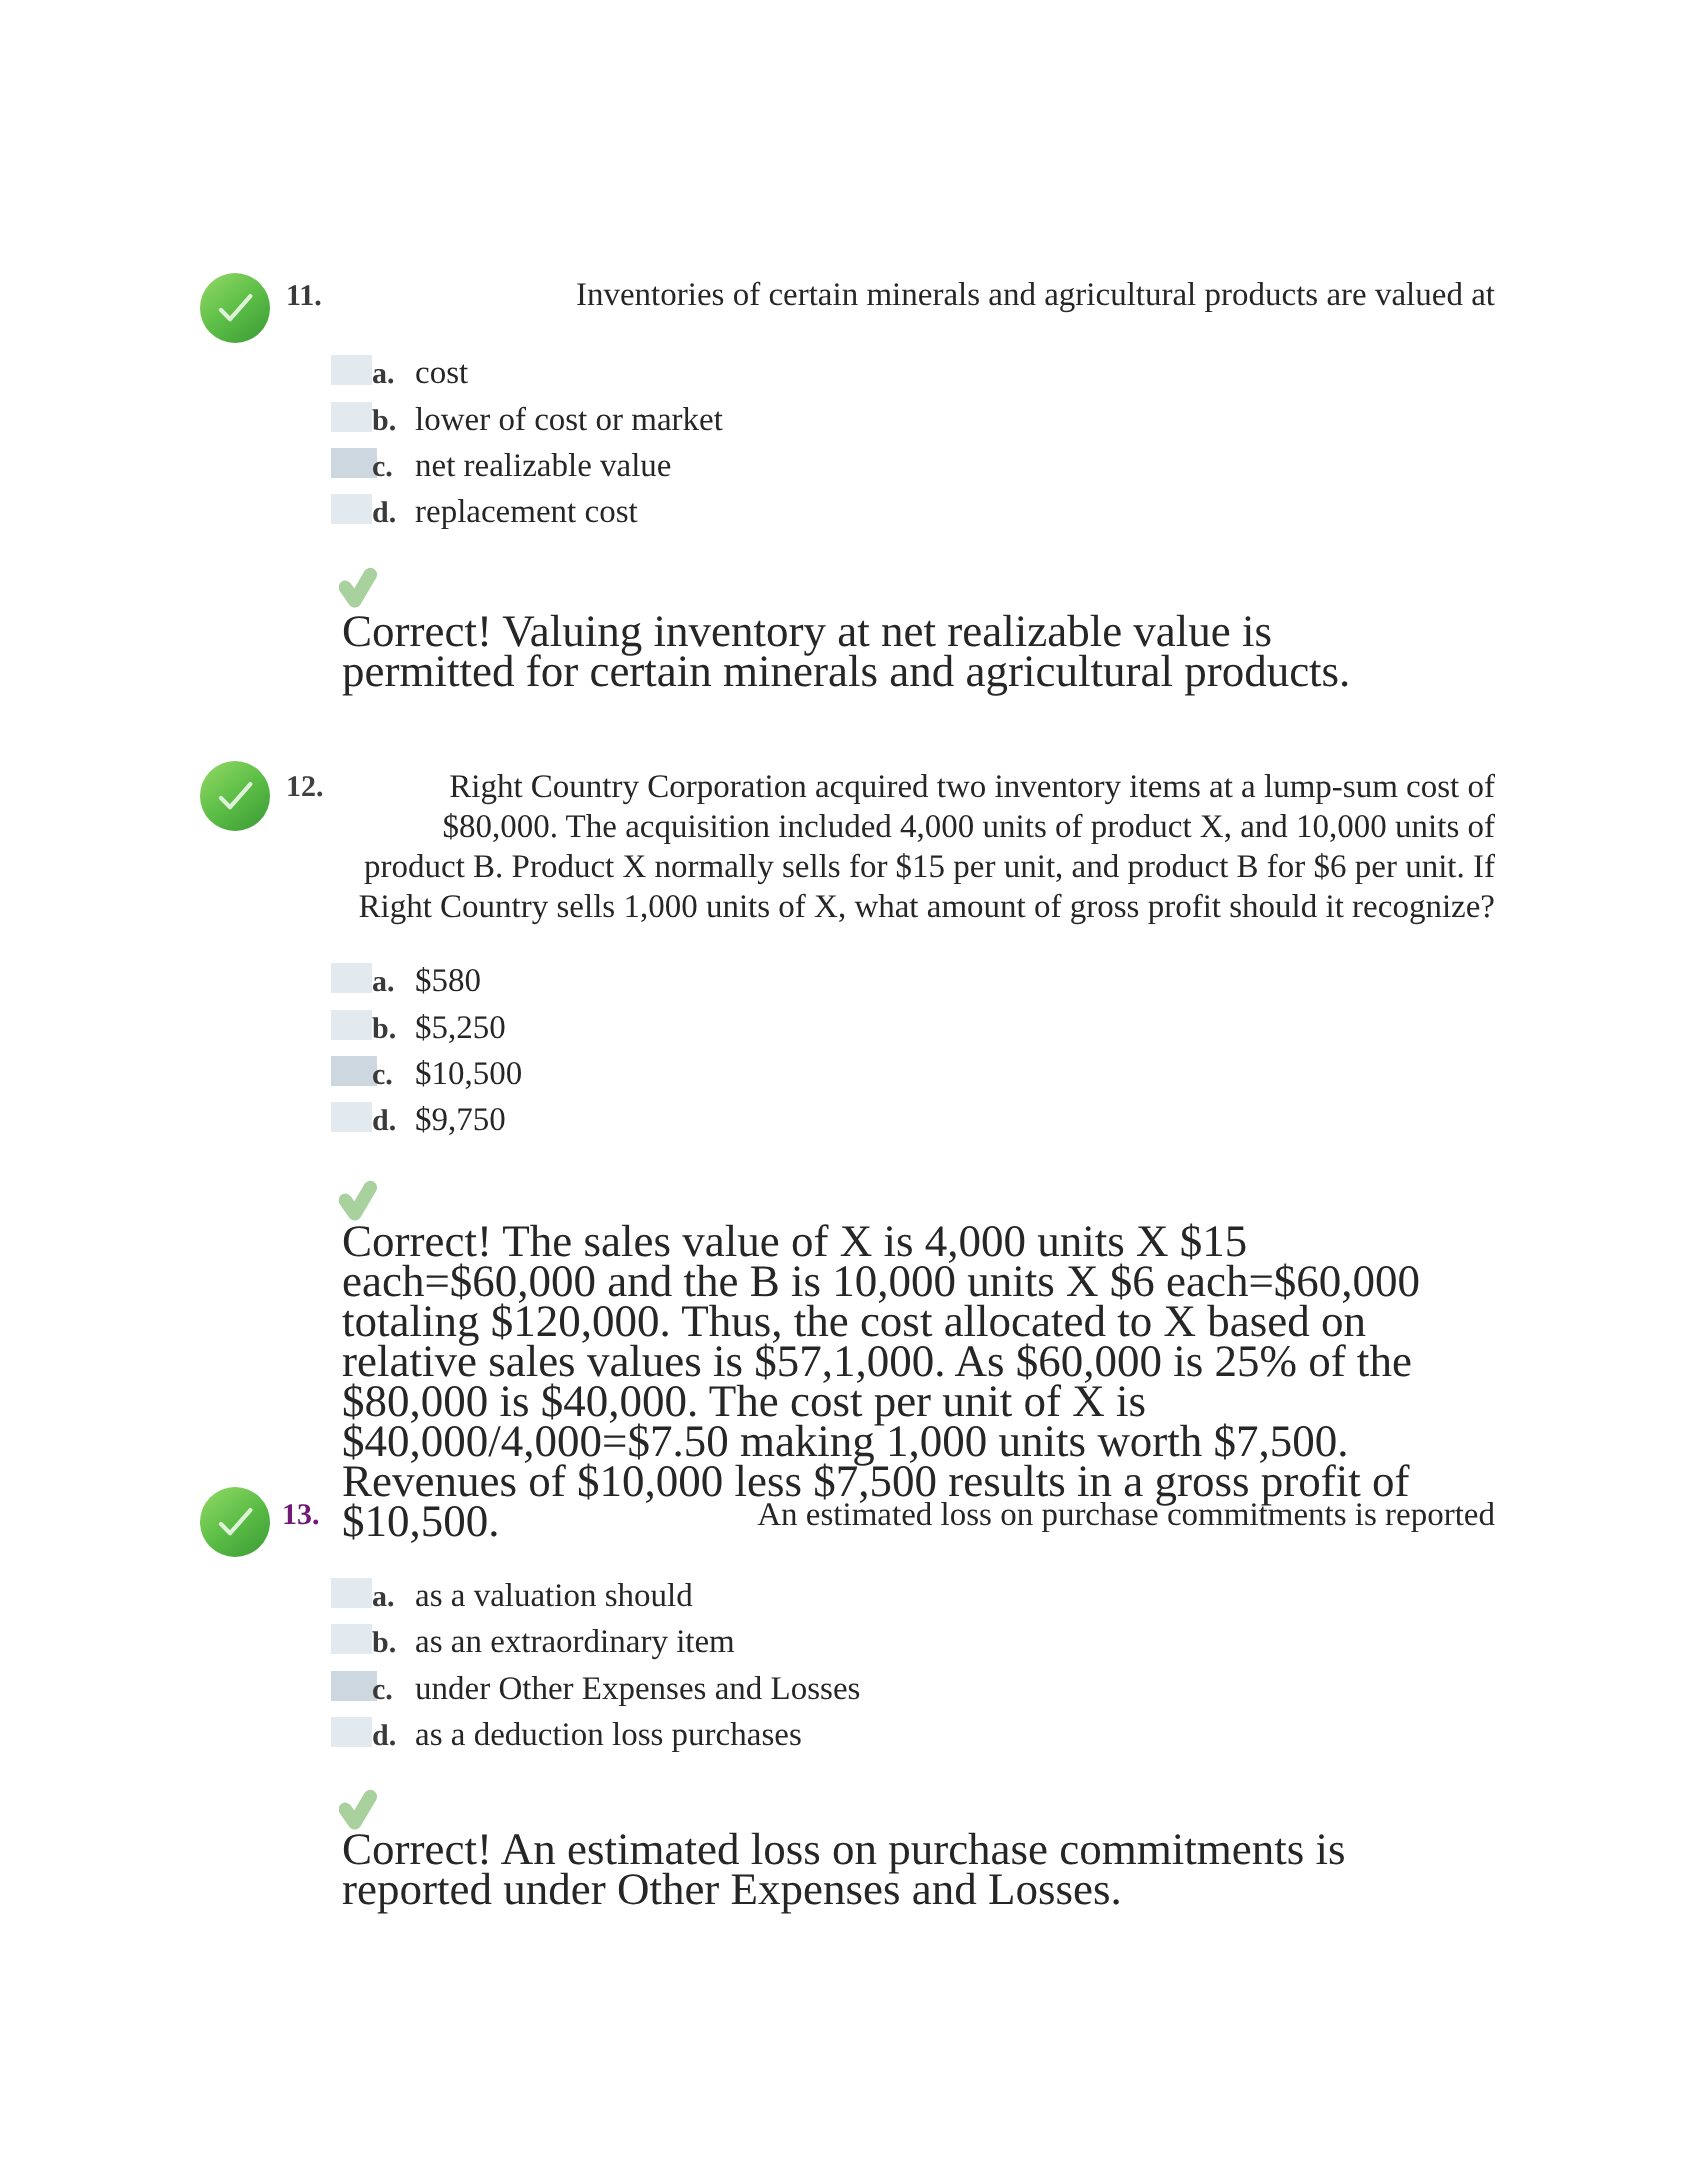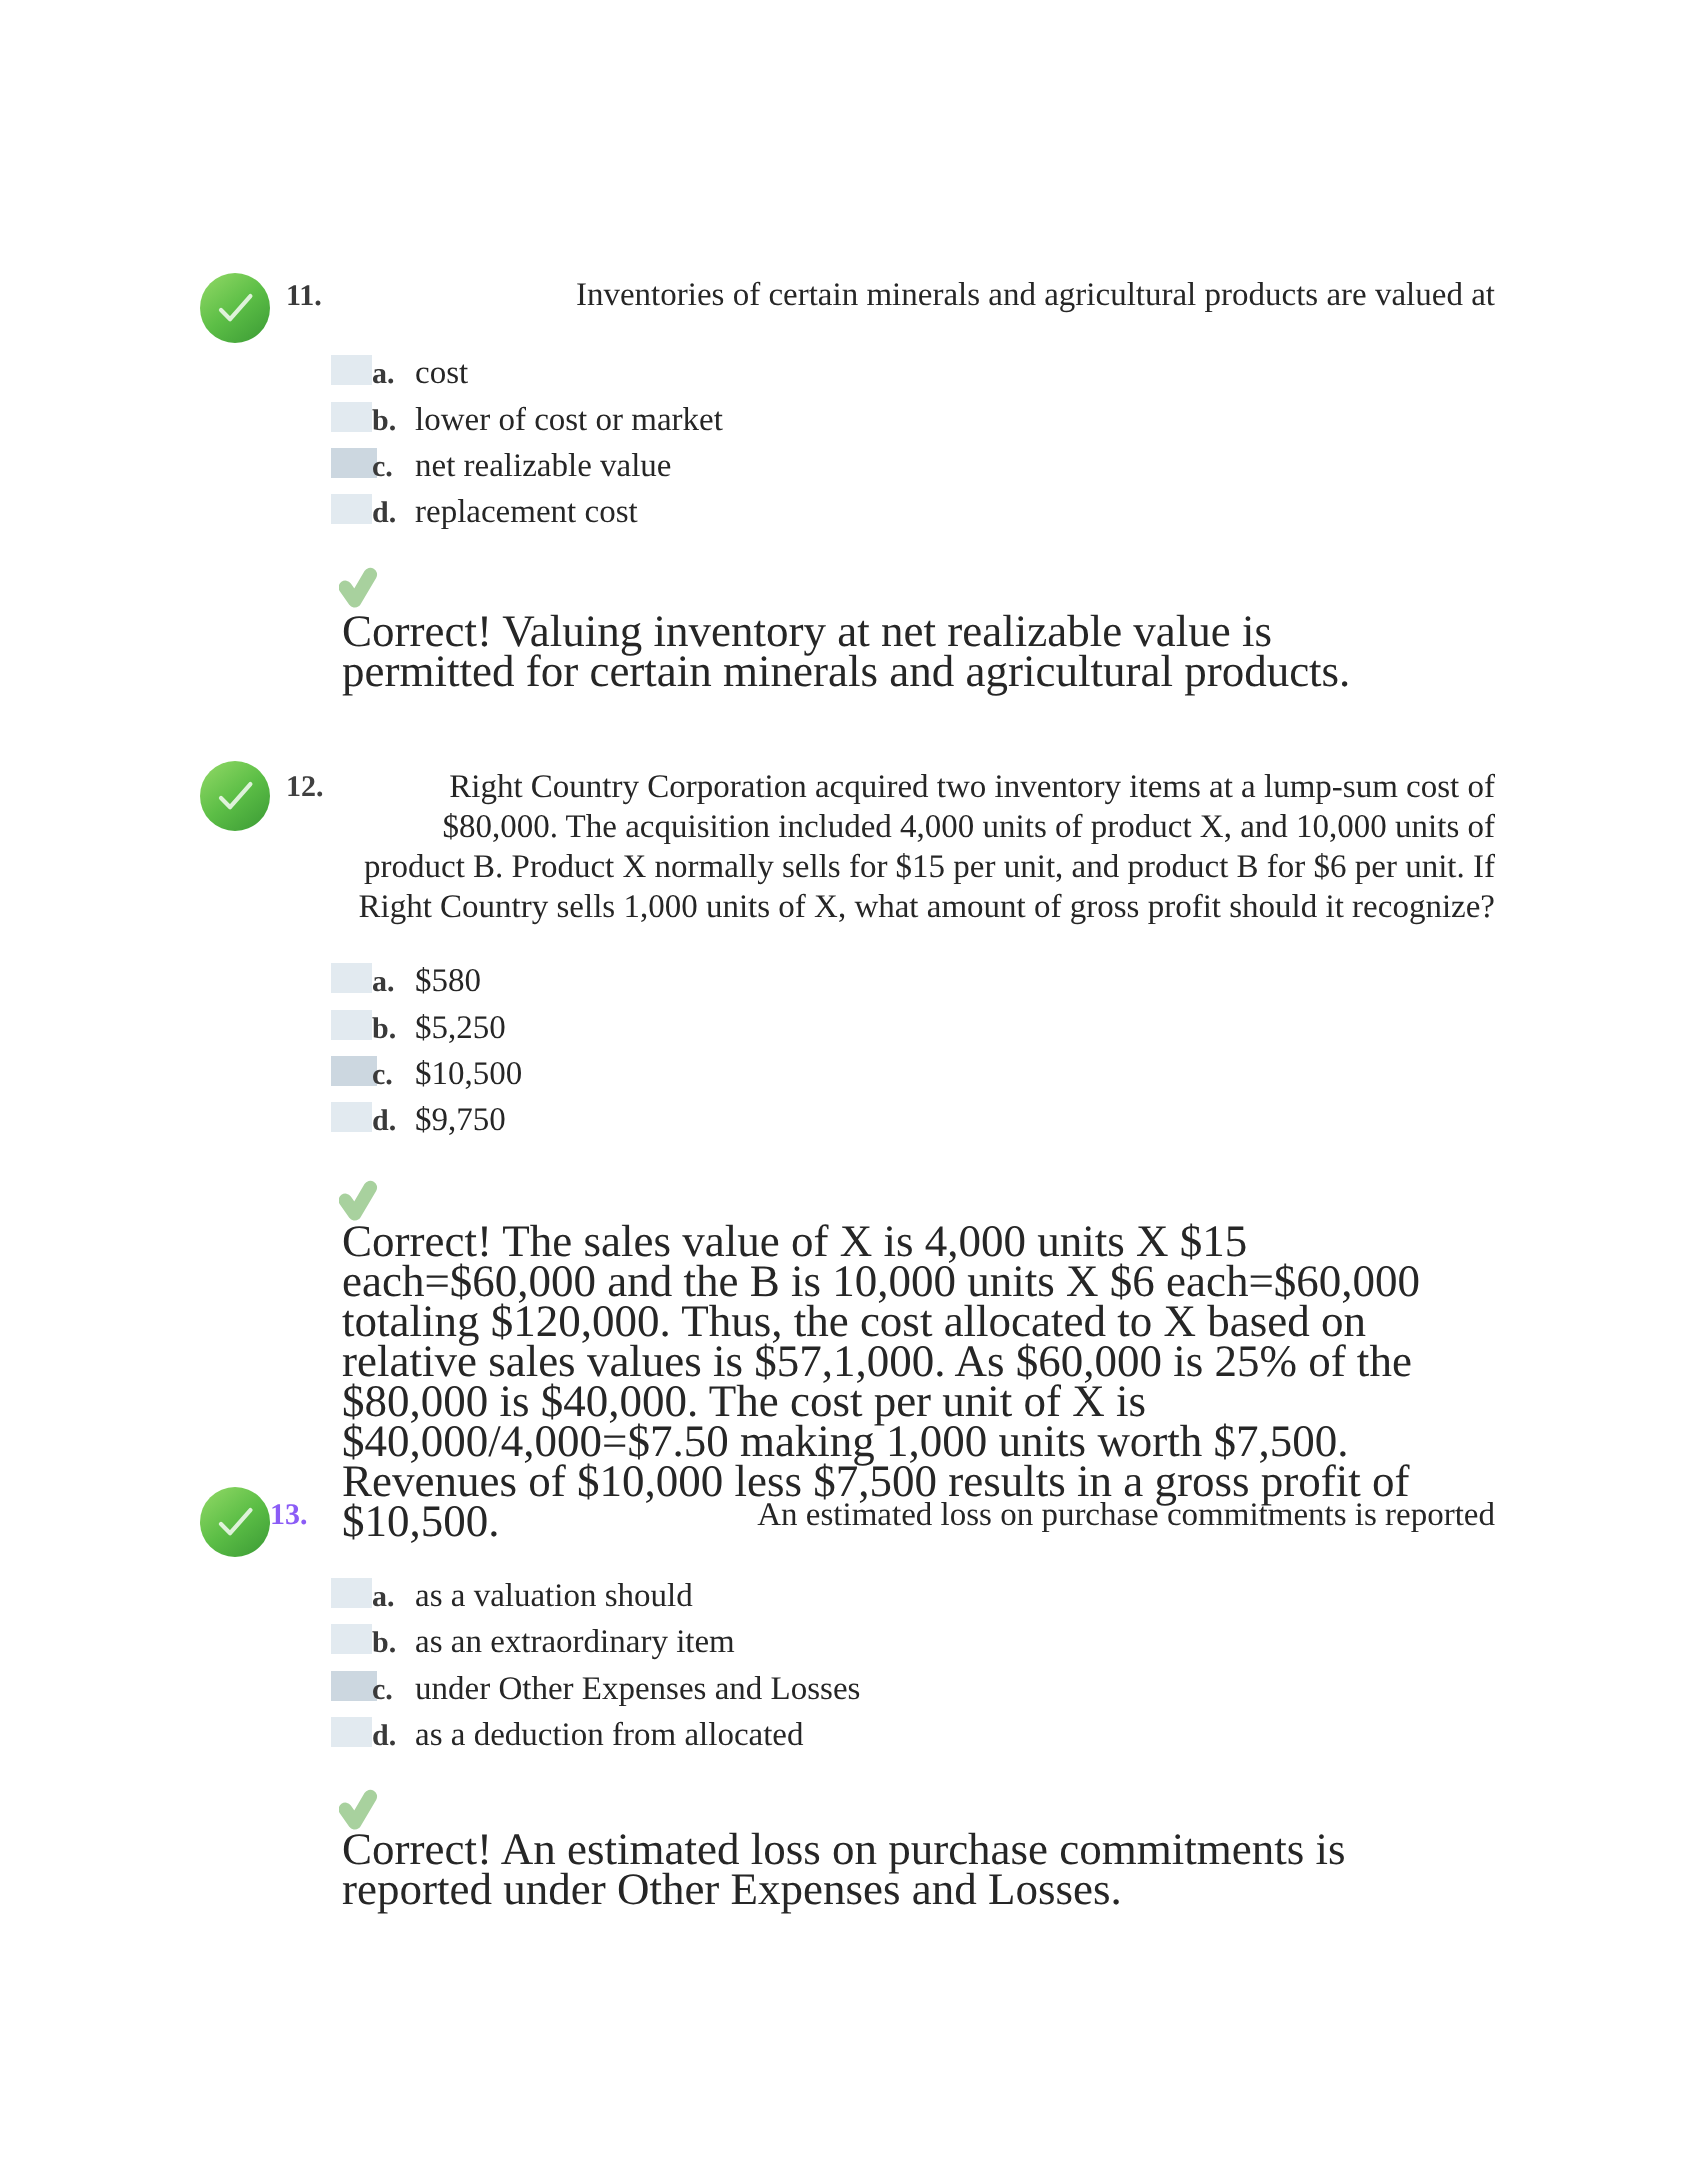--- a/index.html
+++ b/index.html
@@ -123,41 +123,41 @@
             <linearGradient id="gb" x1="18%" y1="8%" x2="88%" y2="96%">
               <stop offset="0%" stop-color="#86d35f"></stop>
               <stop offset="48%" stop-color="#5cbe46"></stop>
               <stop offset="100%" stop-color="#3f9f37"></stop>
             </linearGradient>
           </defs>
           <circle cx="50" cy="50" r="50" fill="url(#gb)"></circle>
           <path d="M30 53 L43 66 L72 33" fill="none" stroke="#ffffff" stroke-width="6" stroke-linecap="round" stroke-linejoin="round" opacity="0.8"></path>
         </svg>
       </div>
-      <div class="qnum" style="left: 270px; top: 1495px; color: #8b5cf6;">13.</div>
+      <div class="qnum" style="left: 282px; top: 1495px; color: #701a75;">13.</div>
       <div class="qtext" style="left: 342px; top: 1495px; width: 1153px;">An estimated loss on purchase commitments is reported</div>
       <div class="opt" style="top: 1578px;">
         <span class="optbox" style="left: 331px; top: 0px; width: 41px; height: 30px; background: rgb(226, 234, 240);"></span>
         <span class="optltr" style="left: 372px; color: rgb(58, 58, 58);">a.</span>
         <span class="opttxt" style="left: 415px;">as a valuation should</span>
       </div>
       <div class="opt" style="top: 1624px;">
         <span class="optbox" style="left: 331px; top: 0px; width: 41px; height: 30px; background: rgb(226, 234, 240);"></span>
         <span class="optltr" style="left: 372px; color: rgb(58, 58, 58);">b.</span>
         <span class="opttxt" style="left: 415px;">as an extraordinary item</span>
       </div>
       <div class="opt" style="top: 1671px;">
         <span class="optbox" style="left: 331px; top: 0px; width: 46px; height: 30px; background: rgb(204, 215, 224);"></span>
         <span class="optltr" style="left: 372px; color: rgb(58, 58, 58);">c.</span>
         <span class="opttxt" style="left: 415px;">under Other Expenses and Losses</span>
       </div>
       <div class="opt" style="top: 1717px;">
         <span class="optbox" style="left: 331px; top: 0px; width: 41px; height: 30px; background: rgb(226, 234, 240);"></span>
         <span class="optltr" style="left: 372px; color: rgb(58, 58, 58);">d.</span>
-        <span class="opttxt" style="left: 415px;">as a deduction from allocated</span>
+        <span class="opttxt" style="left: 415px;">as a deduction loss purchases</span>
       </div>
       <div class="fbicon" style="left: 339px; top: 1785px; width: 41px; height: 50px;">
         <svg viewBox="0 0 60 74">
           <path d="M9 36 L23 56 L46 17" fill="none" stroke="#a8d19e" stroke-width="20" stroke-linecap="round" stroke-linejoin="round"></path>
         </svg>
       </div>
       <div class="fbtext" style="left: 342px; top: 1829px; width: 1095px;">Correct! An estimated loss on purchase commitments is reported under Other Expenses and Losses.</div>
     </div>
   </div>
 

